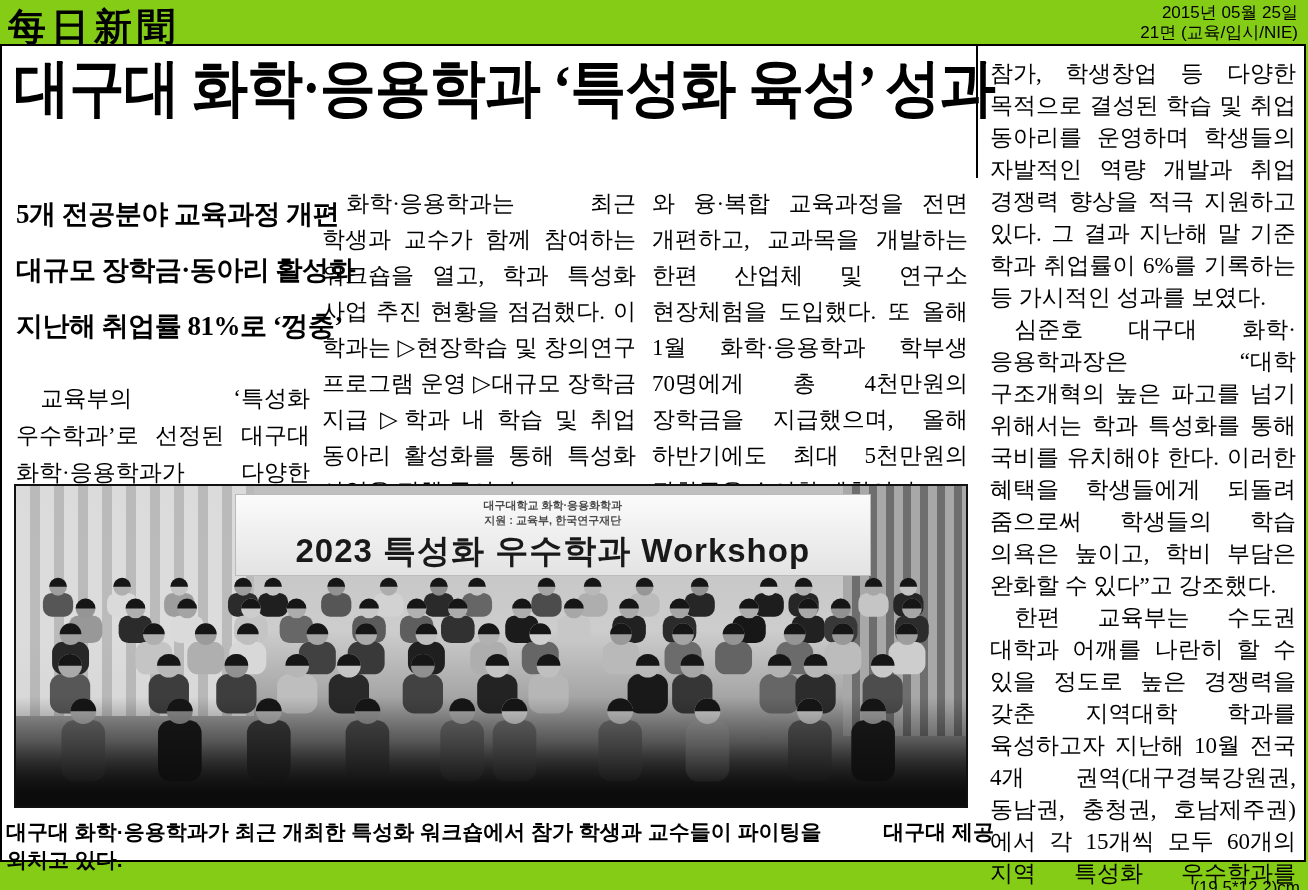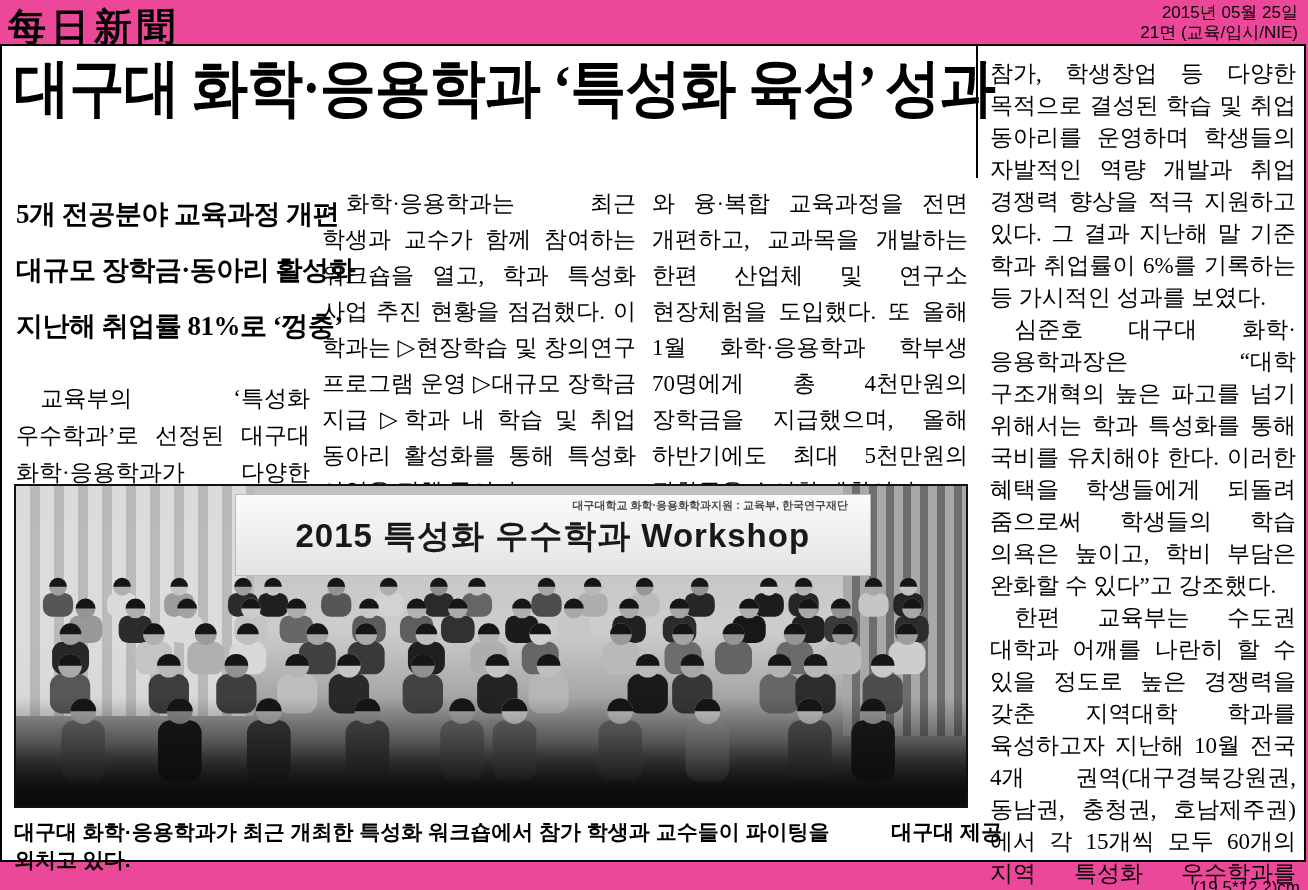--- a/index.html
+++ b/index.html
@@ -1,18 +1,18 @@
 <!DOCTYPE html>
 <html><head>
 <meta charset="utf-8">
 <style>
   * { margin:0; padding:0; box-sizing:border-box; }
   html,body { background:#fff; }
   .page {
-    position:relative; width:1308px; height:890px; background:#ec4899;
+    position:relative; width:1308px; height:890px; background:#84cc16;
     font-family:"Liberation Serif","DejaVu Serif",serif; color:#000; overflow:hidden;
   }
   
   .logo {
     position:absolute; left:8px; top:2px; font-size:38px; font-weight:900;
     letter-spacing:5px; font-family:"Liberation Serif","DejaVu Serif",serif;
   }
   .dateblock {
     position:absolute; right:10px; top:3px; text-align:right;
     font-family:"Liberation Sans","DejaVu Sans",sans-serif; font-size:17px; line-height:20px;margin-left:44px;
@@ -59,33 +59,33 @@
     position:absolute; left:0; top:-14px; width:100%; height:58px;
     background:radial-gradient(closest-side at 50% 0,#efefef 60%,#9c9c9c 78%,rgba(0,0,0,0) 82%);
     background-size:96px 58px; background-repeat:repeat-x; opacity:.85;
   }
   .banner {
     position:absolute; left:23%; top:8px; width:67%; height:82px;
     background:linear-gradient(#fbfbfb,#e3e3e3); border:1px solid #bbb;
     text-align:center; font-family:"Liberation Sans","DejaVu Sans",sans-serif;
   }
   .banner-top {
-    display:flex; justify-content:flex-end; padding:3px 22px 0 22px;
-    font-size:11px; font-weight:700; color:#4a4a4a;
+    display:flex; justify-content:flex-start; padding:3px 22px 0 22px;
+    font-size:11px; font-weight:700; color:#4a4a4a;flex-direction:column;
   }
   .banner-title { font-size:33px; font-weight:800; color:#191919; letter-spacing:1px; margin-top:1px; }
   .banner-sub { font-size:11.5px; font-weight:700; color:#555; margin-top:3px; }
   .crowd { position:absolute; left:0; top:0; width:100%; height:100%; }
   .floor {
     position:absolute; left:0; bottom:0; width:100%; height:34%;
     background:linear-gradient(rgba(10,10,10,0) 0%, rgba(10,10,10,.45) 45%, #0c0c0c 88%);
   }
   
   .caption-row {
-    position:absolute; left:12px; top:772px; width:988px; display:flex;
+    position:absolute; left:4px; top:772px; width:988px; display:flex;
     justify-content:space-between; align-items:baseline;
     font-family:"Liberation Sans","DejaVu Sans",sans-serif; font-size:21px; font-weight:700;
   }
   .credit { margin-left:40px; white-space:nowrap; }
   .size-note {
     position:absolute; right:8px; top:866px; font-size:17px;
     font-family:"Liberation Sans","DejaVu Sans",sans-serif;
     margin-top:12px;
   }
 </style>
@@ -347,21 +347,21 @@
           <rect x="841.8" y="237.1" width="44.2" height="62" rx="13" fill="rgb(26,26,26)"></rect>
           <circle cx="863.9" cy="228" r="13" fill="rgb(160,160,160)"></circle>
           <path d="M 850.9 228 a 13 13 0 0 1 26 0 z" fill="#161616"></path>
         </svg>
       <div class="floor"></div>
       <div class="banner">
         <div class="banner-top">
           <span>대구대학교 화학·응용화학과</span>
           <span>지원 : 교육부, 한국연구재단</span>
         </div>
-        <div class="banner-title">2015 특성화 우수학과 Workshop</div>
+        <div class="banner-title">2023 특성화 우수학과 Workshop</div>
       </div>
     </div>
 
     <div class="caption-row">
       <span class="caption">대구대 화학·응용학과가 최근 개최한 특성화 워크숍에서 참가 학생과 교수들이 파이팅을 외치고 있다.</span>
       <span class="credit">대구대 제공</span>
     </div>
 
   </div>
 

